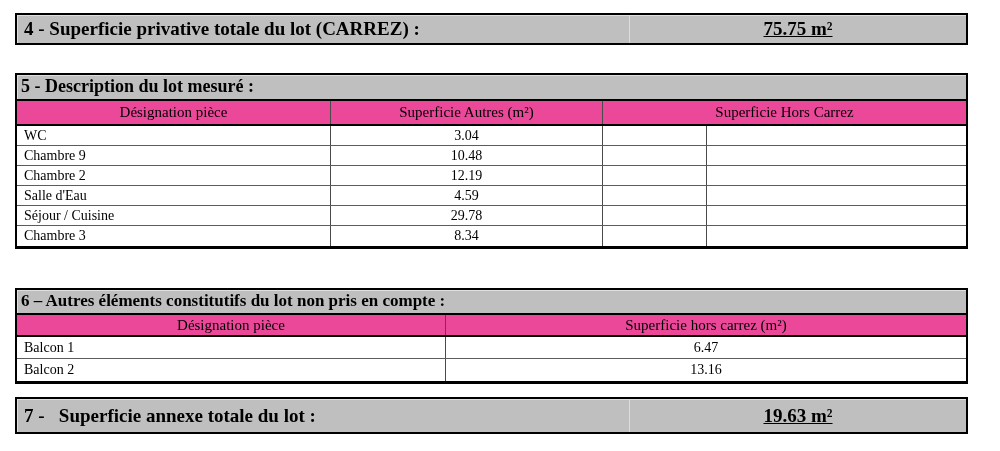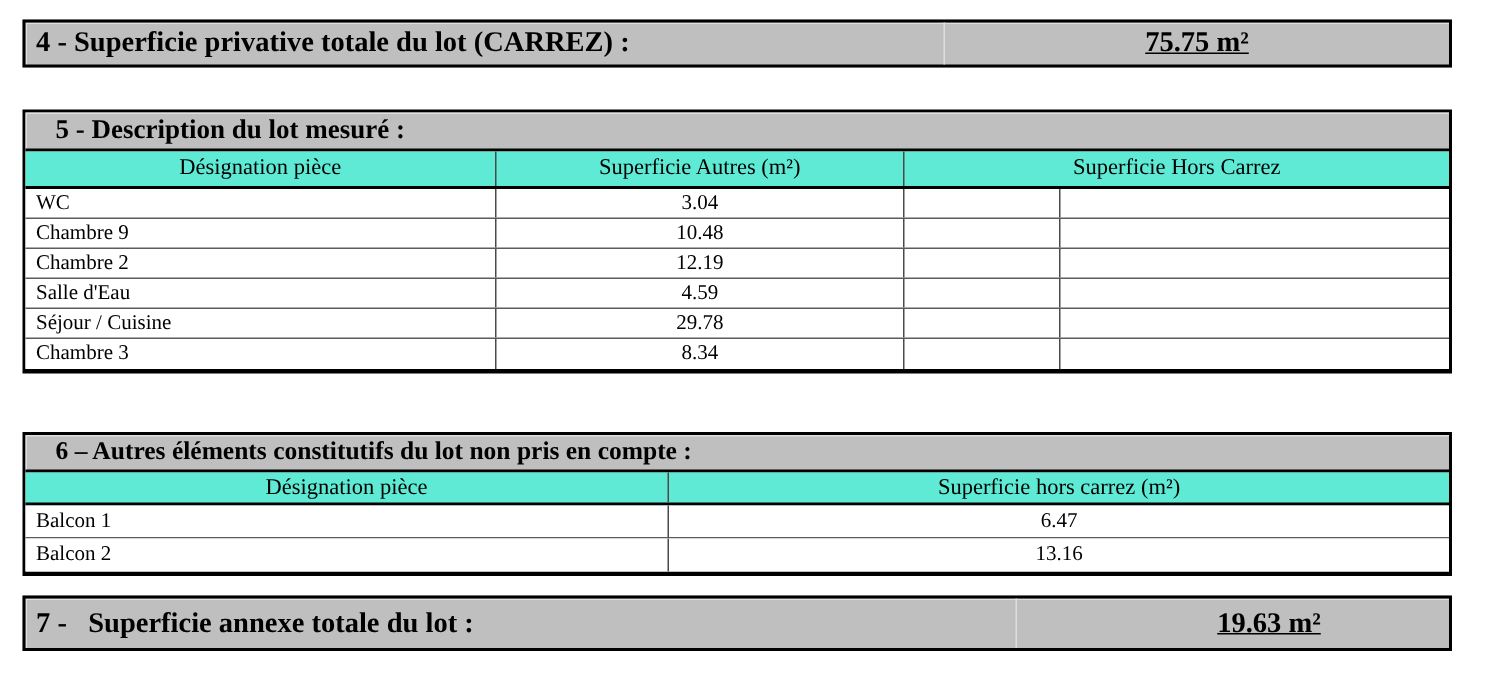--- a/index.html
+++ b/index.html
@@ -15,43 +15,43 @@
   
   .total-bar {
     position:absolute; left:15px; width:953px;
     background:#bfbfbf;
     border:2px solid #000;
     box-shadow:inset 1px 1px 0 rgba(255,255,255,.5);
     display:flex; align-items:center;
     font-weight:bold; font-size:19px;
   }
   .bar-4 { top:13px; height:32px; }
-  .bar-7 { top:397px; height:37px;gap:48px; }
+  .bar-7 { top:397px; height:37px; }
   .total-bar .bar-label { width:612px; padding-left:7px; white-space:pre; }
   .total-bar .bar-divider { width:1px; align-self:stretch; background:#dedede; }
   .total-bar .bar-value { flex:1; text-align:center;text-decoration:underline; }
 
   
   .doc-table {
     position:absolute; left:15px; width:953px;
     border:2px solid #000; border-bottom-width:3px;
     background:#fff;
   }
   .tbl-5 { top:73px; }
   .tbl-6 { top:288px; }
   .table-title {
     background:#bfbfbf;
     border-bottom:2px solid #000;
     box-shadow:inset 1px 1px 0 rgba(255,255,255,.5);
     font-weight:bold; font-size:18px;
-    padding:1px 6px 2px 20px;
+    padding:1px 6px 2px 4px;
     height:26px; display:flex; align-items:center;
   }
   .hdr-row {
-    display:flex; background:#5eead4;
+    display:flex; background:#ec4899;
     border-bottom:2px solid #000;
     font-size:15px; height:25px; align-items:center;
   }
   .data-row {
     display:flex; background:#fff;
     border-bottom:1px solid #5c5c5c;
     font-size:14px; height:20px; align-items:center;
   }
   .data-row:last-child { border-bottom:none; }
   .cell { overflow:hidden; white-space:nowrap; align-self:stretch; display:flex; align-items:center; }

